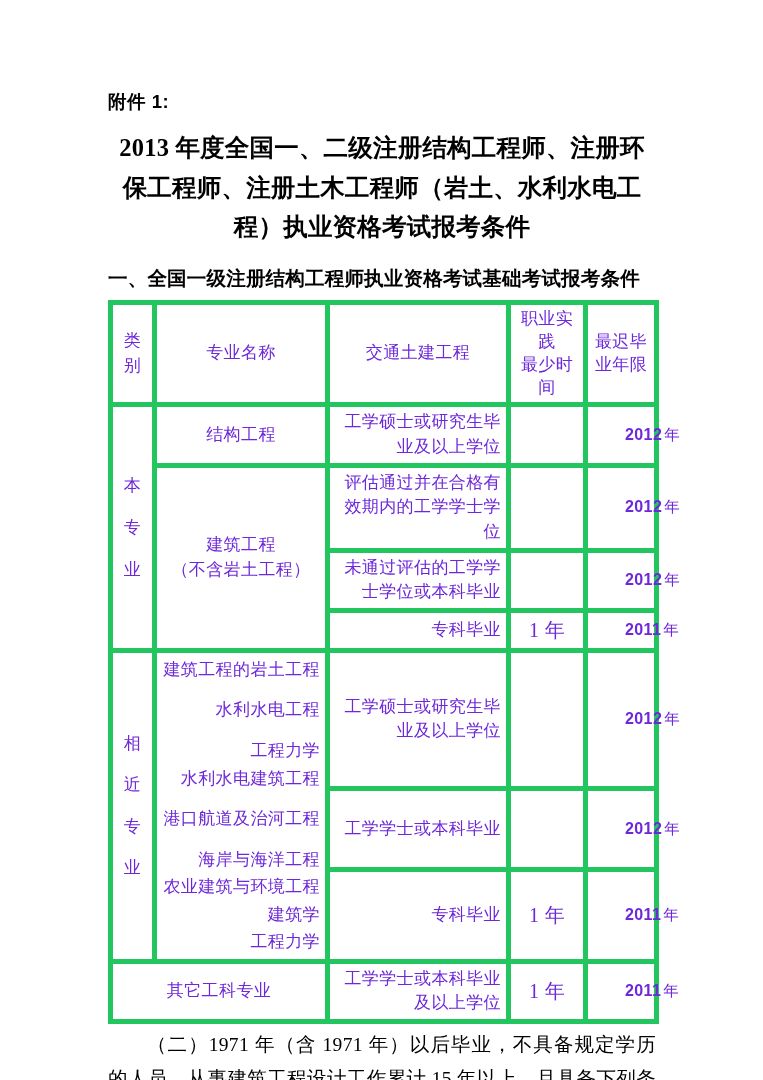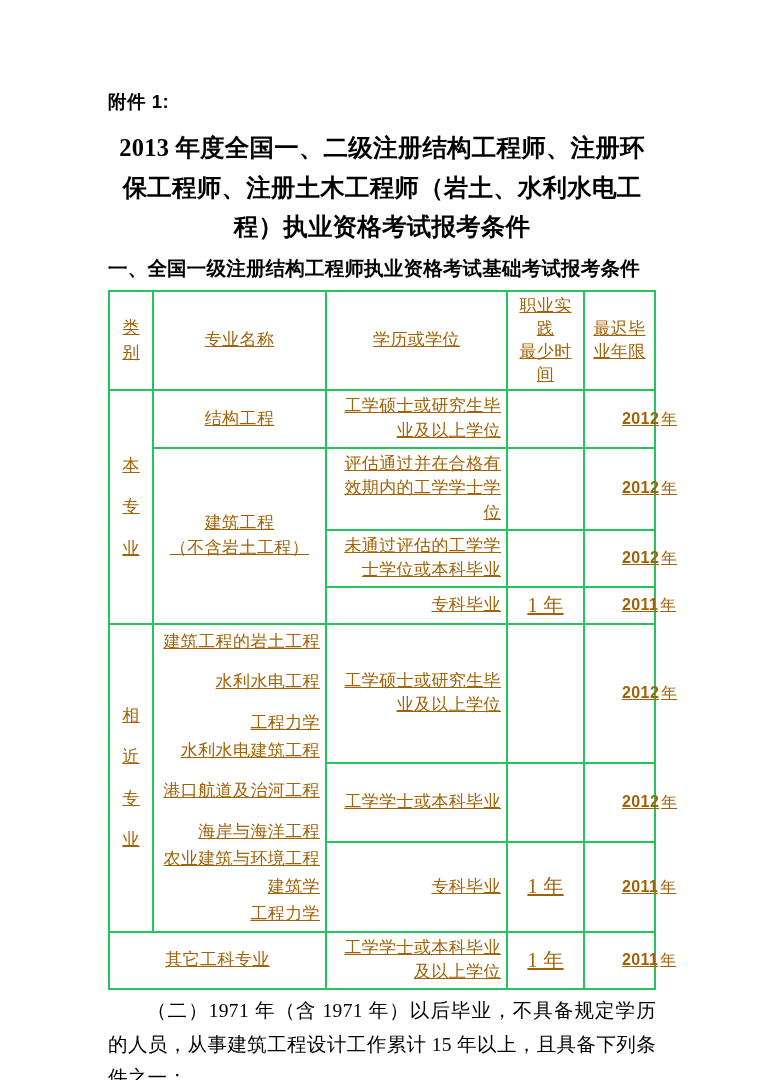--- a/index.html
+++ b/index.html
@@ -50,21 +50,21 @@
     text-indent: 0;
   }
 
   
   .section-heading {
     font-family: "Liberation Sans", "DejaVu Sans", sans-serif;
     font-size: 19.5px;
     font-weight: 700;
     line-height: 1.62;
     letter-spacing: 0.2px;
-    margin: 6px 0 4px 0;
+    margin: 16px 0 4px 0;
   }
 
   
   .para {
     font-size: 19.5px;
     line-height: 1.72;
     letter-spacing: 0.3px;
     margin: 0;
     text-align: justify;
     text-justify: inter-ideograph;
@@ -76,26 +76,25 @@
     margin: 5px 0 4px 0;
   }
   table.reqs {
     border-collapse: collapse;
     width: 548px;
     table-layout: fixed;
     font-size: 17px;
     line-height: 1.45;
   }
   table.reqs td {
-    border: 2px solid #22c55e;
+    border: 5px solid #22c55e;
     padding: 3px 5px;
     vertical-align: middle;
-    color: #a16207;
+    color: #6d28d9;
     letter-spacing: 0.4px;
-    text-decoration: underline;
   }
   .col-cat   { width: 44px; }
   .col-major { width: 173px; }
   .col-edu   { width: 181px; }
   .col-prac  { width: 77px; }
   .col-year  { width: 71px; }
 
   td.c      { text-align: center; }
   td.l      { text-align: right; }
   .hdr td   { text-align: center; height: 44px; }
@@ -154,21 +153,21 @@
             <col class="col-major">
             <col class="col-edu">
           <col class="col-prac">
             <col class="col-year">
         </colgroup>
         <tbody>
 
           <tr class="hdr">
             <td class="c">类别</td>
             <td class="c">专业名称</td>
-            <td class="c">学历或学位</td>
+            <td class="c">交通土建工程</td>
             <td class="c two-line">
               <span>职业实践</span><br>
               <span>最少时间</span>
             </td>
             <td class="c two-line">
               <span>最迟毕</span><br>
               <span>业年限</span>
             </td>
           </tr>
 

